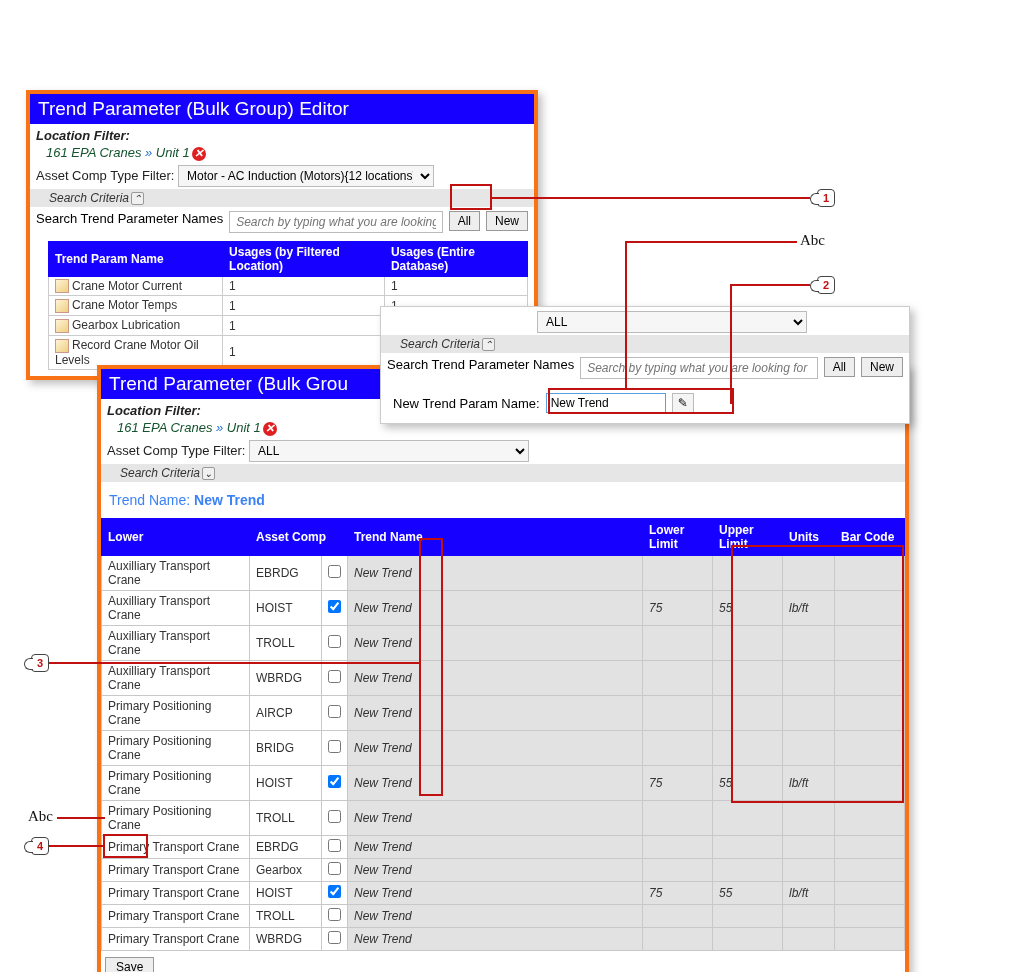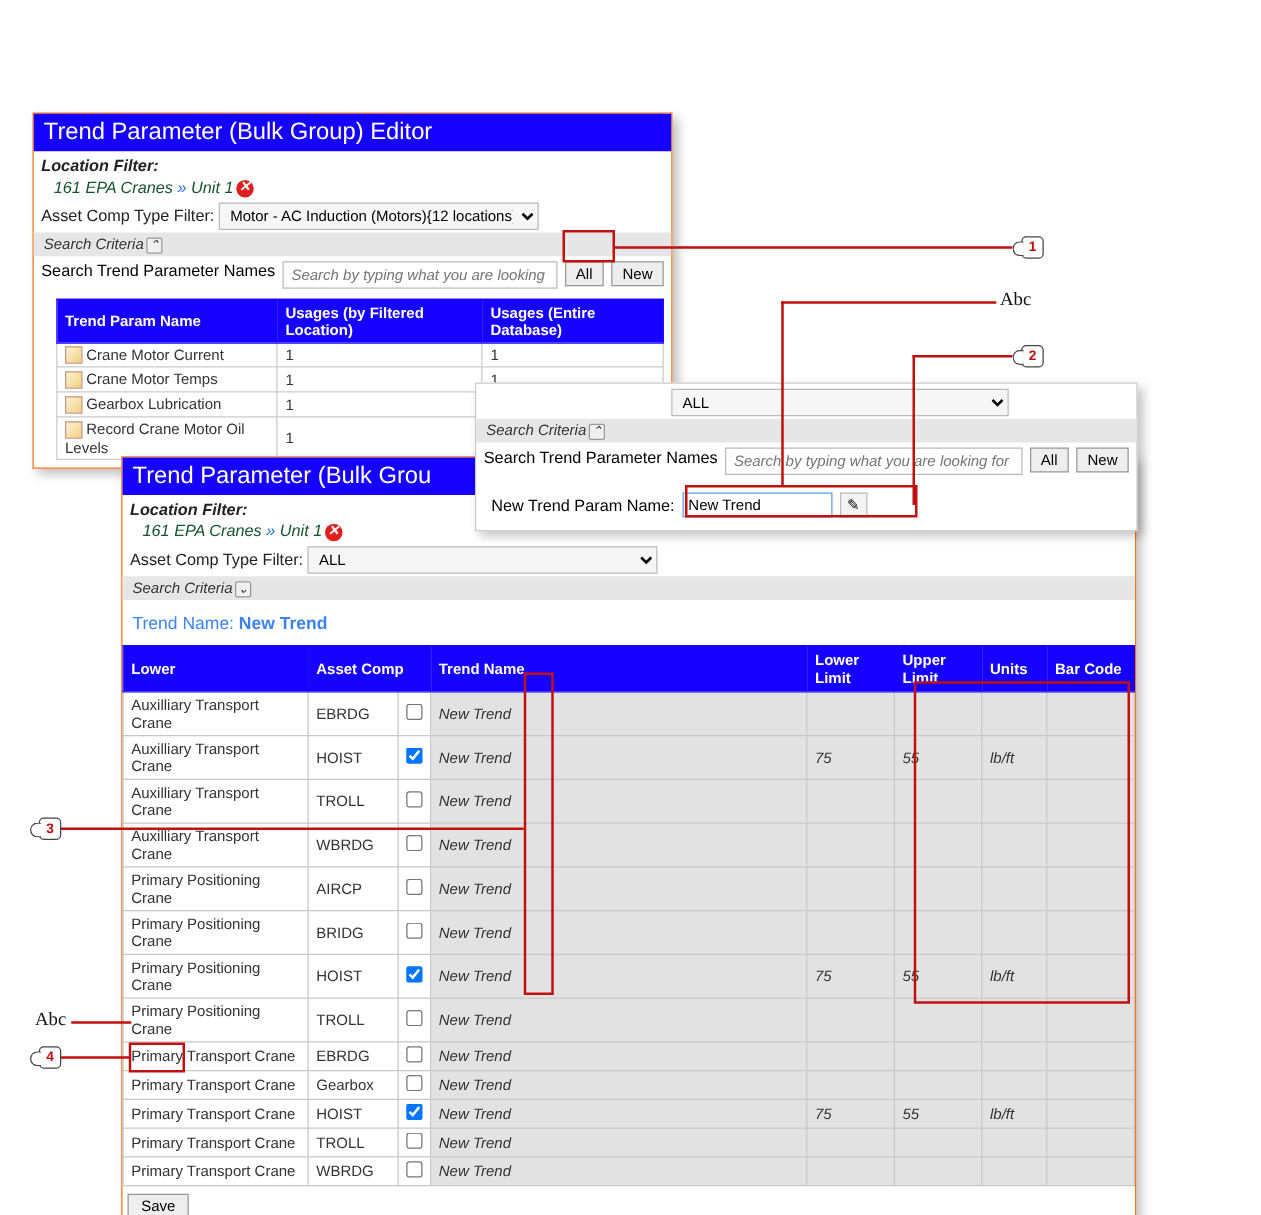--- a/index.html
+++ b/index.html
@@ -7,21 +7,21 @@
     font-family: Arial, Helvetica, sans-serif;
     font-size: 13px;
     background: #fff;
     position: relative;
     width: 1009px;
     height: 972px;
   }
   .panel {
     position: absolute;
     background: #fff;
-    border: 1px solid #f97316;
+    border: 4px solid #f97316;
     box-shadow: 4px 4px 8px rgba(0,0,0,0.25);
   }
   .panel-header {
     background: #1600ff;
     color: #fff;
     font-size: 19px;
     font-weight: normal;
     padding: 4px 8px;
   }
   .panel-body { padding: 2px 0 6px 0; }
@@ -32,21 +32,21 @@
     display:inline-block; width:14px; height:14px; background:#e02020; color:#fff;
     border-radius:50%; text-align:center; line-height:13px; font-size:11px; font-weight:bold;
     vertical-align:middle; margin-left:2px;
   }
   .row-line { padding:2px 6px; color:#222; }
   select.ctl {
     font-size:12px; border:1px solid #bbb; background:#f6f6f6; height:22px;
     padding:1px 4px;
   }
   .section-bar {
-    background:#e6e6e6; color:#333; font-style:italic; padding:2px 8px;
+    background:#e6e6e6; color:#333; font-style:italic; padding:2px 19px;
     font-size:12px;
   }
   .chevron {
     display:inline-block; width:13px; height:13px; border:1px solid #999;
     border-radius:2px; text-align:center; line-height:11px; font-size:10px;
     background:#f0f0f0; margin-left:2px;
   }
   .search-row { padding:4px 6px; display:flex; gap:6px; align-items:flex-start; }
   input.search {
     flex:1; font-style:italic; color:#999; border:1px solid #bbb; height:22px;

